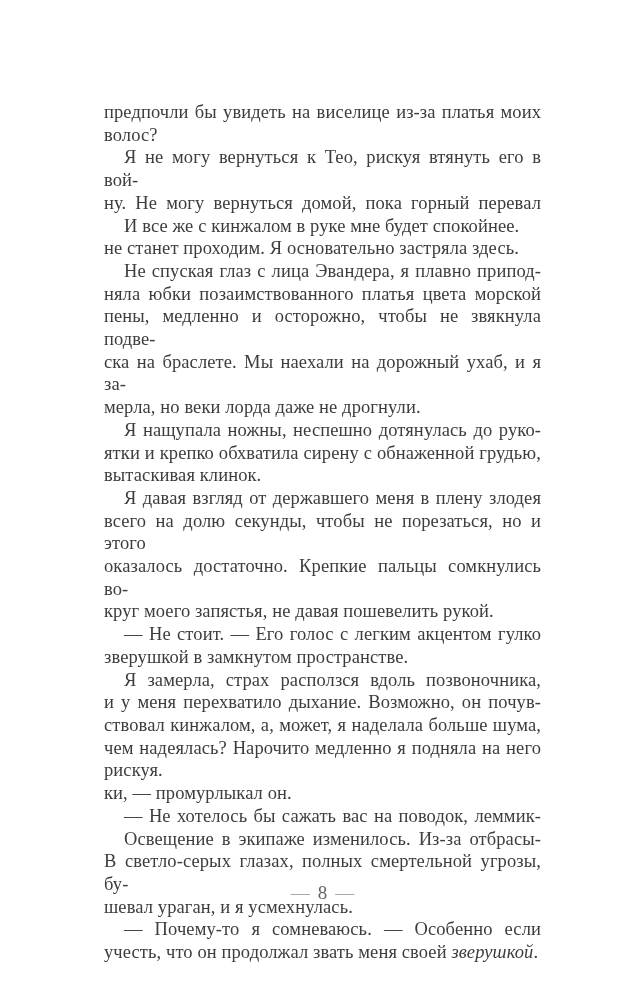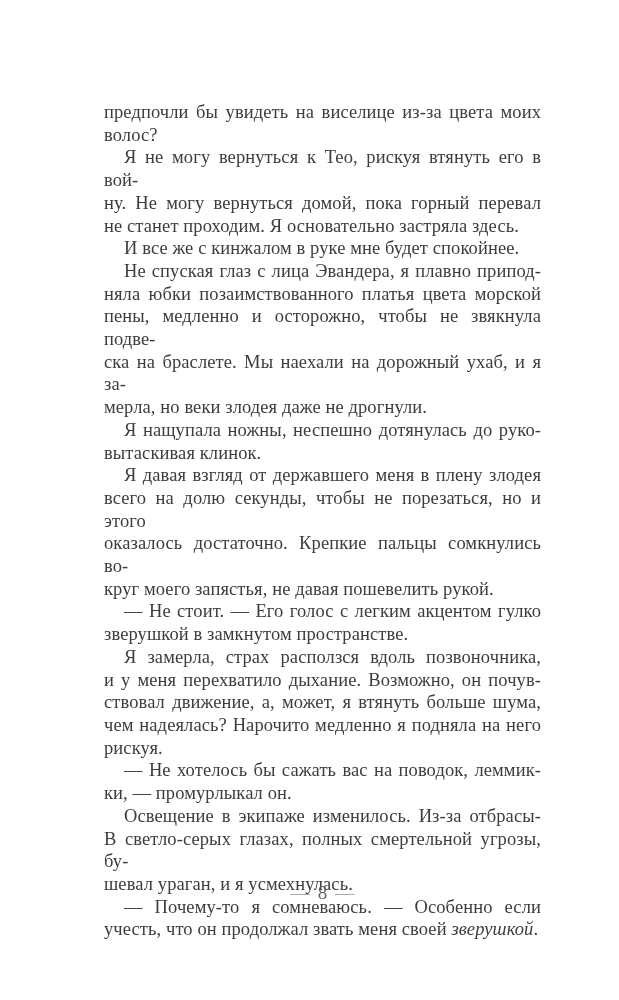--- a/index.html
+++ b/index.html
@@ -54,46 +54,47 @@
   }
   .page-footer .num {
     margin: 0 8px;
   }
 </style>
 </head>
 <body>
 
 <div class="book-page">
   <div class="page-text" style="color: rgb(61, 61, 61);">
-      <div class="line"><span>предпочли бы увидеть на виселице из-за цвета моих</span></div>
+      <div class="line"><span>предпочли бы увидеть на виселице из-за платья моих</span></div>
       <div class="line last"><span>волос?</span></div>
       <div class="line indent"><span>Я не могу вернуться к Тео, рискуя втянуть его в вой-</span></div>
       <div class="line"><span>ну. Не могу вернуться домой, пока горный перевал</span></div>
+      <div class="line last indent"><span>И все же с кинжалом в руке мне будет спокойнее.</span></div>
       <div class="line last"><span>не станет проходим. Я основательно застряла здесь.</span></div>
-      <div class="line last indent"><span>И все же с кинжалом в руке мне будет спокойнее.</span></div>
       <div class="line indent"><span>Не спуская глаз с лица Эвандера, я плавно припод-</span></div>
       <div class="line"><span>няла юбки позаимствованного платья цвета морской</span></div>
       <div class="line"><span>пены, медленно и осторожно, чтобы не звякнула подве-</span></div>
       <div class="line"><span>ска на браслете. Мы наехали на дорожный ухаб, и я за-</span></div>
-      <div class="line last"><span>мерла, но веки злодея даже не дрогнули.</span></div>
+      <div class="line last"><span>мерла, но веки лорда даже не дрогнули.</span></div>
       <div class="line indent"><span>Я нащупала ножны, неспешно дотянулась до руко-</span></div>
+      <div class="line"><span>ятки и крепко обхватила сирену с обнаженной грудью,</span></div>
       <div class="line last"><span>вытаскивая клинок.</span></div>
       <div class="line indent"><span>Я давая взгляд от державшего меня в плену злодея</span></div>
       <div class="line"><span>всего на долю секунды, чтобы не порезаться, но и этого</span></div>
       <div class="line"><span>оказалось достаточно. Крепкие пальцы сомкнулись во-</span></div>
       <div class="line last"><span>круг моего запястья, не давая пошевелить рукой.</span></div>
       <div class="line indent"><span>— Не стоит. — Его голос с легким акцентом гулко</span></div>
       <div class="line last"><span>зверушкой в замкнутом пространстве.</span></div>
       <div class="line indent"><span>Я замерла, страх расползся вдоль позвоночника,</span></div>
       <div class="line"><span>и у меня перехватило дыхание. Возможно, он почув-</span></div>
-      <div class="line"><span>ствовал движение, а, может, я втянуть больше шума,</span></div>
+      <div class="line"><span>ствовал кинжалом, а, может, я наделала больше шума,</span></div>
       <div class="line"><span>чем надеялась? Нарочито медленно я подняла на него</span></div>
       <div class="line last"><span>рискуя.</span></div>
+      <div class="line last"><span>ки, — промурлыкал он.</span></div>
       <div class="line indent"><span>— Не хотелось бы сажать вас на поводок, леммик-</span></div>
-      <div class="line last"><span>ки, — промурлыкал он.</span></div>
       <div class="line indent"><span>Освещение в экипаже изменилось. Из-за отбрасы-</span></div>
       <div class="line"><span>В светло-серых глазах, полных смертельной угрозы, бу-</span></div>
       <div class="line last"><span>шевал ураган, и я усмехнулась.</span></div>
       <div class="line indent"><span>— Почему-то я сомневаюсь. — Особенно если</span></div>
       <div class="line last"><span>учесть, что он продолжал звать меня своей </span><span class="italic">зверушкой</span><span>.</span></div>
     </div>
   <div class="page-footer">
     <span class="dash" style="color: rgb(166, 166, 166);">—</span><span class="num" style="color: rgb(100, 100, 100);">8</span><span class="dash" style="color: rgb(166, 166, 166);">—</span>
   </div>
 </div>

